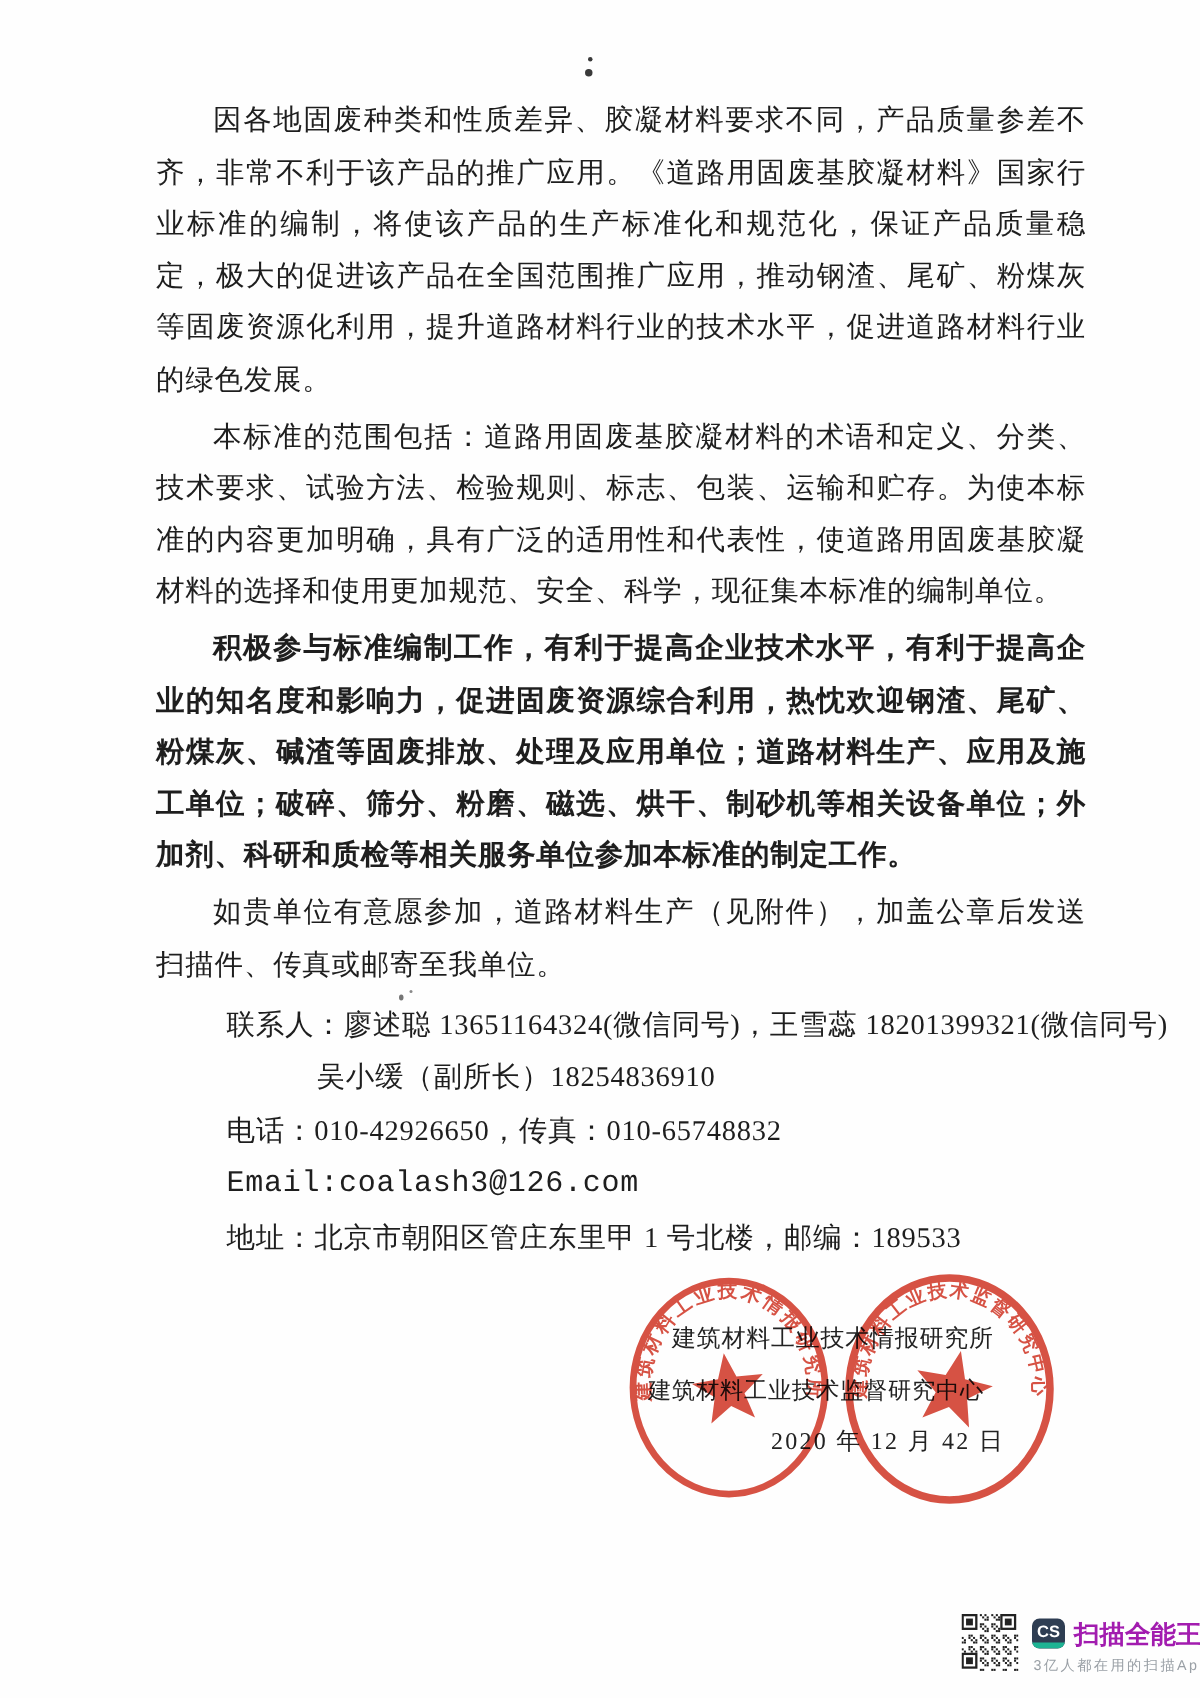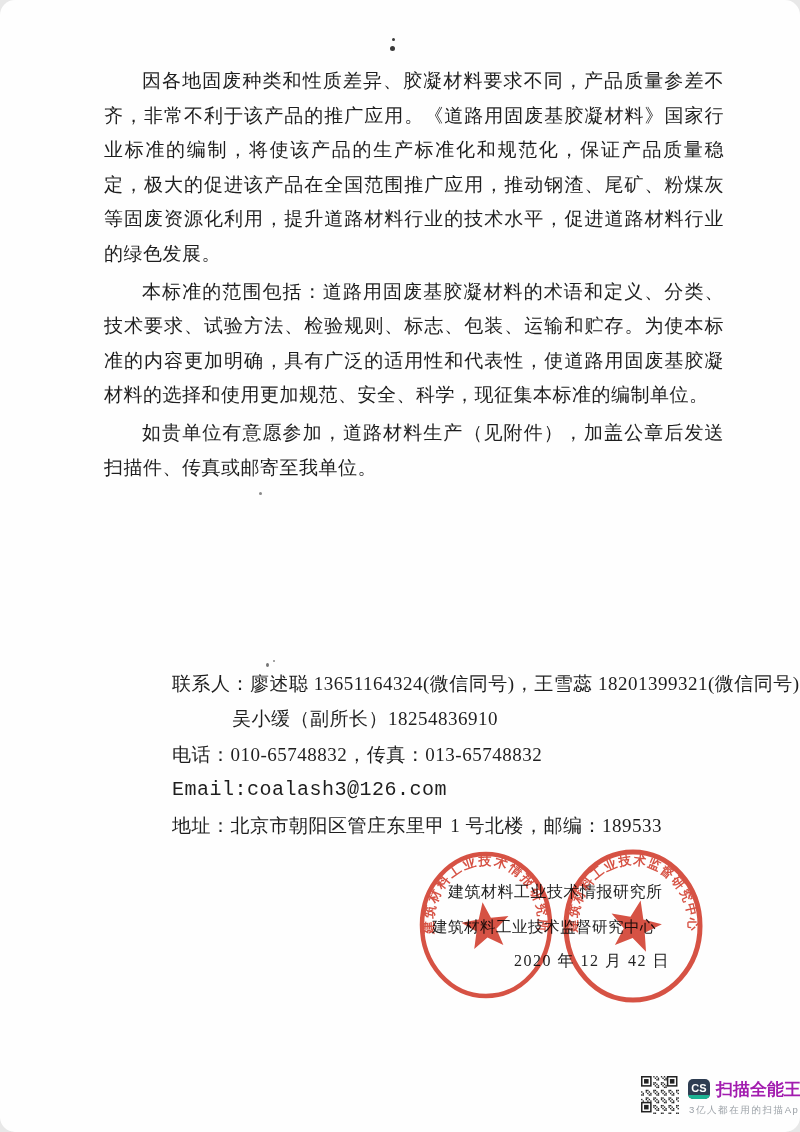--- a/index.html
+++ b/index.html
@@ -4,33 +4,32 @@
 <style>
   html,body{margin:0;padding:0;background:#e8e8e8;}
   .page{
     position:relative;
     width:800px;height:1132px;
     margin:0 auto;
     background:#fefefe;
     overflow:hidden;
     font-family:"Liberation Serif","DejaVu Serif",serif;
     color:#1e1e1e;
-    border-radius:15px;
   }
   
   .content{
     position:absolute;left:104px;top:64px;width:620px;
     font-size:19px;line-height:34.6px;
     text-align:justify;
   }
   .content p{margin:0 0 3px 0;text-indent:2em;letter-spacing:0.5px;}
   .content p.bold{font-weight:600;}
   
   .contact{
-    position:absolute;left:121px;top:666px;width:640px;
+    position:absolute;left:100px;top:666px;width:640px;
     font-size:19px;line-height:35.4px;letter-spacing:0.5px;
   }
   .contact .c-line{padding-left:51px;white-space:nowrap;}
   .contact .c-line.indent2{padding-left:111px;}
   .contact .c-line.email{font-family:Liberation Mono, monospace;font-size:20px;}
   
   .sig-line{position:absolute;white-space:nowrap;color:#222;}
   .sig-org1{left:448px;top:882px;font-size:16px;letter-spacing:0.5px;}
   .sig-org2{left:432px;top:917px;font-size:15.5px;letter-spacing:0.5px;}
   .sig-date{left:514px;top:951px;font-size:16px;letter-spacing:1.5px;}
@@ -75,27 +74,28 @@
 
   <div class="speck" style="left:392px;top:38px;width:3px;height:3px;"></div>
   <div class="speck" style="left:390px;top:46px;width:5px;height:5px;"></div>
   <div class="speck" style="left:259px;top:492px;width:3px;height:3px;opacity:.6;"></div>
   <div class="speck" style="left:266px;top:663px;width:3px;height:4px;opacity:.7;"></div>
   <div class="speck" style="left:273px;top:660px;width:2px;height:2px;opacity:.6;"></div>
 
   <div class="content">
     <p>因各地固废种类和性质差异、胶凝材料要求不同，产品质量参差不齐，非常不利于该产品的推广应用。《道路用固废基胶凝材料》国家行业标准的编制，将使该产品的生产标准化和规范化，保证产品质量稳定，极大的促进该产品在全国范围推广应用，推动钢渣、尾矿、粉煤灰等固废资源化利用，提升道路材料行业的技术水平，促进道路材料行业的绿色发展。</p>
     <p>本标准的范围包括：道路用固废基胶凝材料的术语和定义、分类、技术要求、试验方法、检验规则、标志、包装、运输和贮存。为使本标准的内容更加明确，具有广泛的适用性和代表性，使道路用固废基胶凝材料的选择和使用更加规范、安全、科学，现征集本标准的编制单位。</p>
+    <p class="bold">积极参与标准编制工作，有利于提高企业技术水平，有利于提高企业的知名度和影响力，促进固废资源综合利用，热忱欢迎钢渣、尾矿、粉煤灰、碱渣等固废排放、处理及应用单位；道路材料生产、应用及施工单位；破碎、筛分、粉磨、磁选、烘干、制砂机等相关设备单位；外加剂、科研和质检等相关服务单位参加本标准的制定工作。</p>
     <p>如贵单位有意愿参加，道路材料生产（见附件），加盖公章后发送扫描件、传真或邮寄至我单位。</p>
   </div>
 
   <div class="contact">
     <div class="c-line">联系人：廖述聪  13651164324(微信同号)，王雪蕊  18201399321(微信同号)</div>
     <div class="c-line indent2">吴小缓（副所长）18254836910</div>
-    <div class="c-line">电话：010-65748832，传真：013-65748832</div>
+    <div class="c-line">电话：010-42926650，传真：010-65748832</div>
     <div class="c-line email">Email:coalash3@126.com</div>
     <div class="c-line">地址：北京市朝阳区管庄东里甲 1 号北楼，邮编：189533</div>
   </div>
 
   <div class="sig-line sig-org1">建筑材料工业技术情报研究所</div>
   <div class="sig-line sig-org2">建筑材料工业技术监督研究中心</div>
   <div class="sig-line sig-date">2020 年 12 月 42 日</div>
 
   <svg class="seal seal-left" width="140" height="152" viewBox="0 0 140 152">
     <defs>

